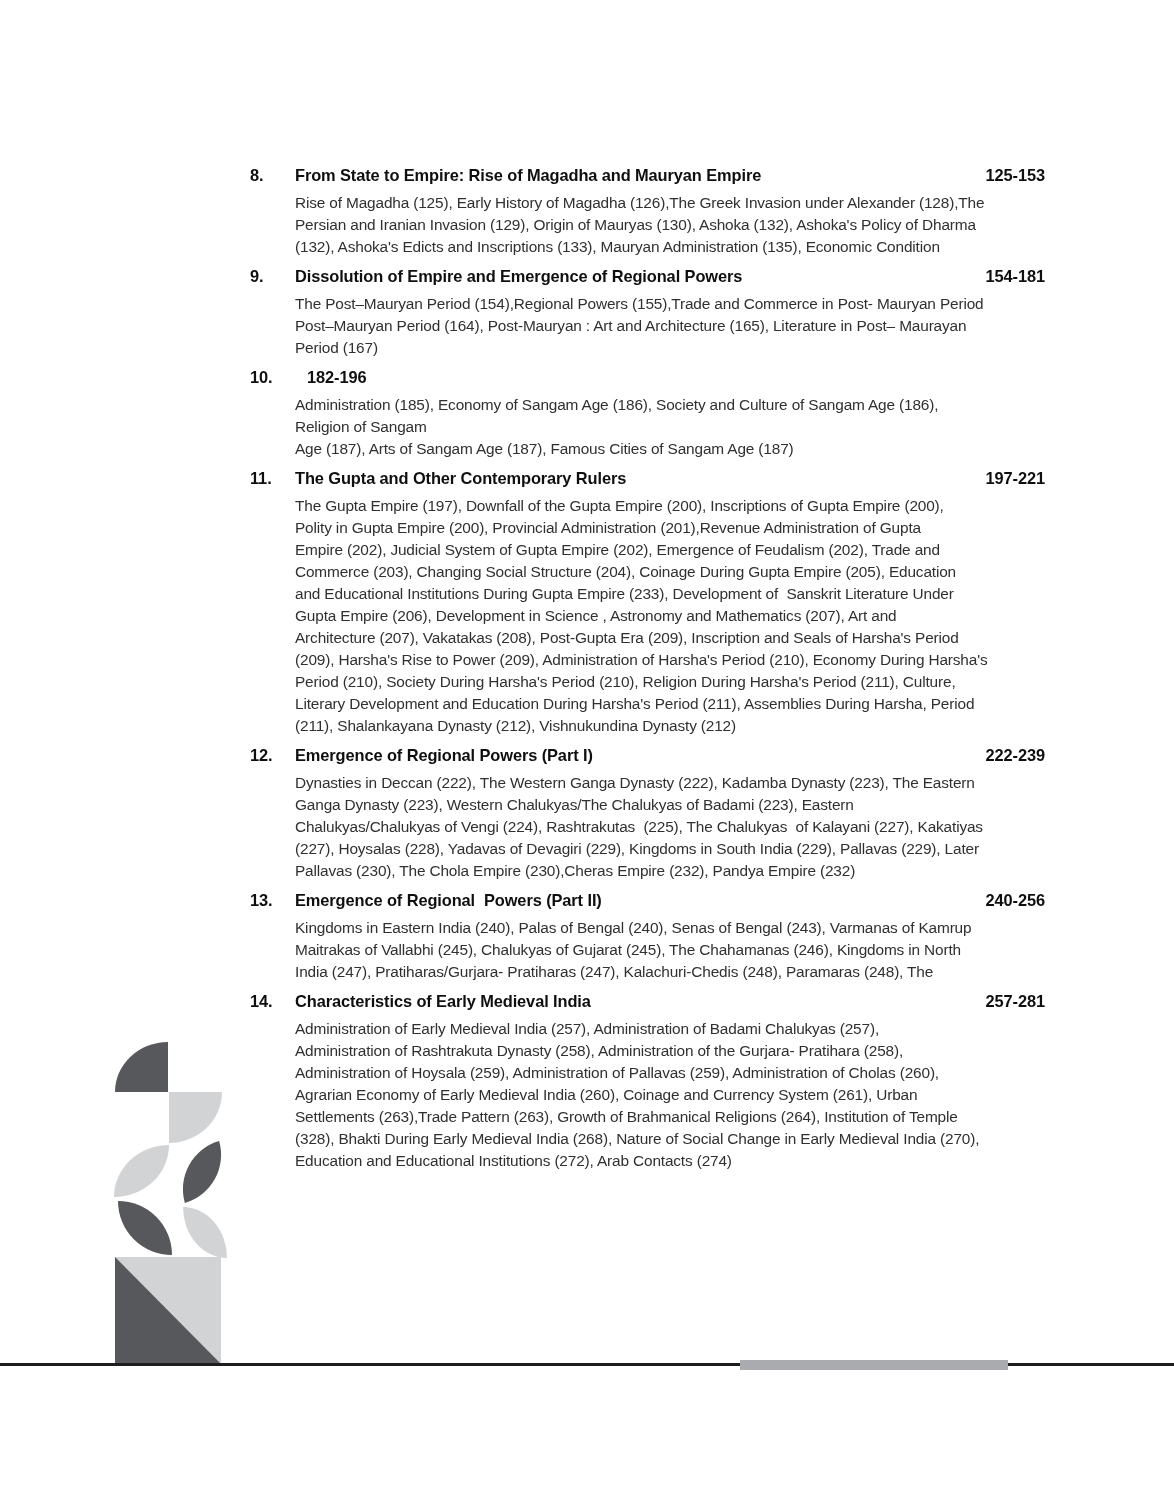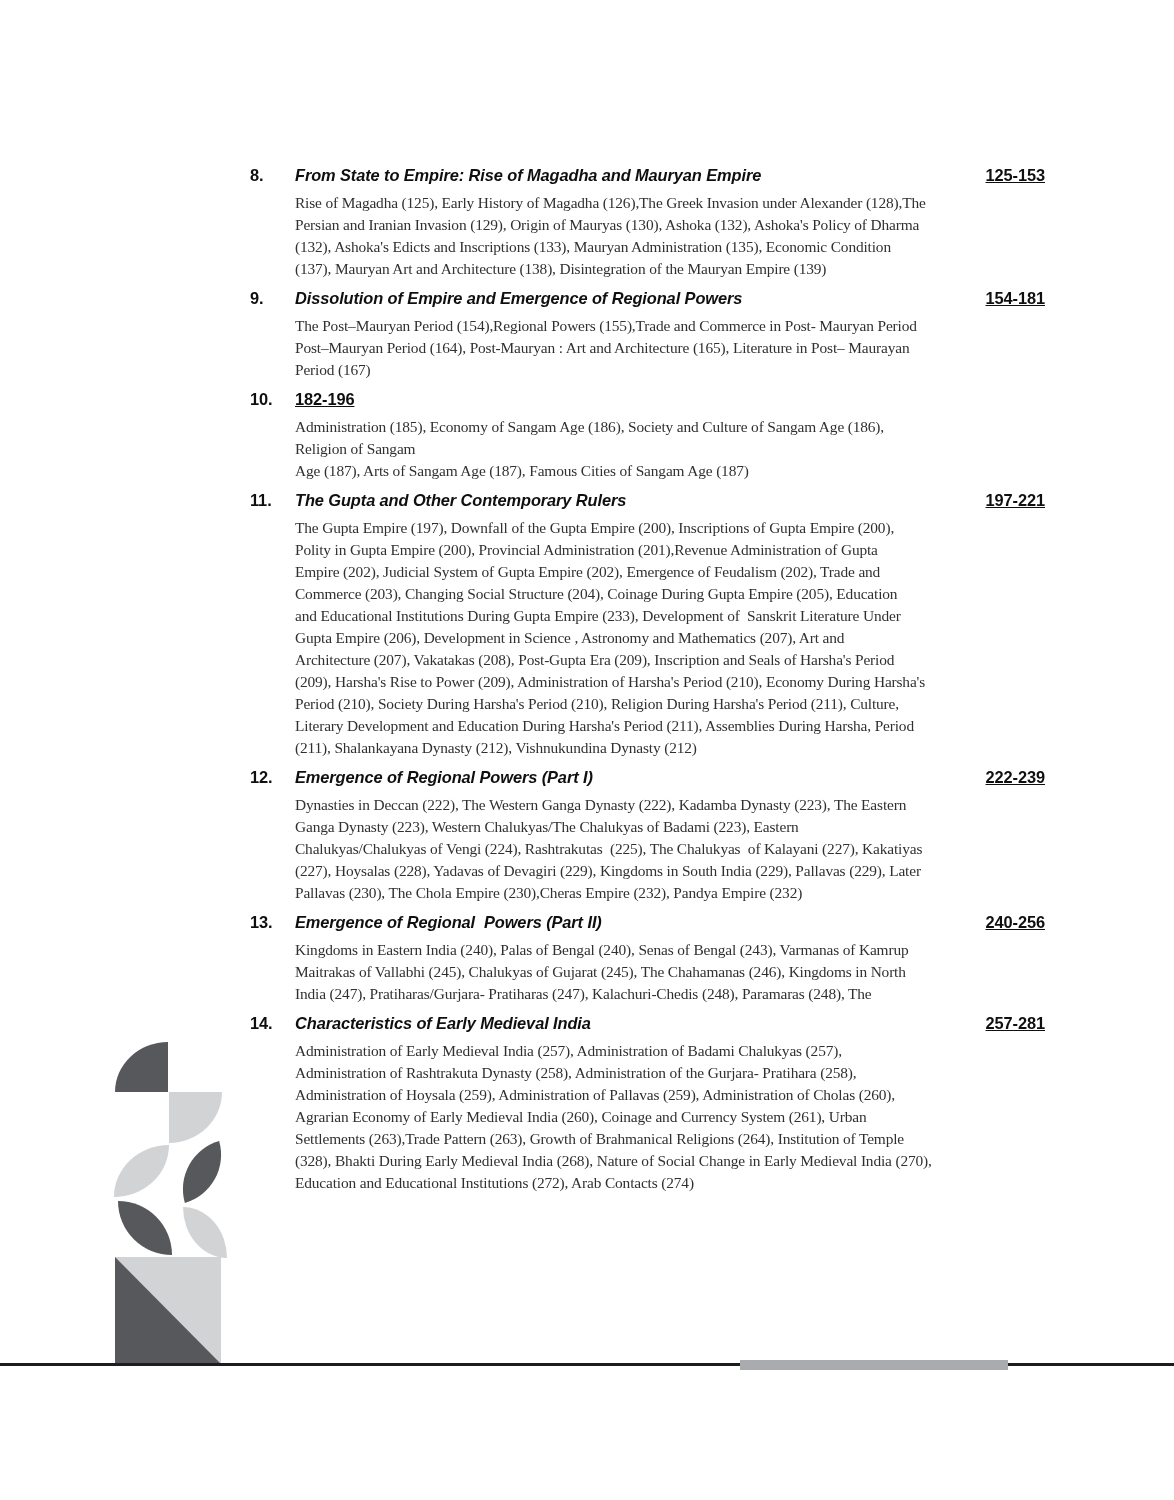--- a/index.html
+++ b/index.html
@@ -13,27 +13,27 @@
   }
   .toc { position:absolute; left:250px; top:166px; width:795px; }
   .entry { margin-bottom:9px; }
   .head {
     display:flex; align-items:baseline;
     font-weight:bold; font-size:16.4px; line-height:19px;
     margin-bottom:7px; color:var(--heading-text,#0f0f10);
     letter-spacing:-0.1px;
   }
   .num { flex:none; width:45px; }
-  .title { flex:1 1 auto; white-space:pre-wrap;font-style:italic; }
-  .pages { flex:none; margin-left:0;text-decoration:underline; }
+  .title { flex:1 1 auto; white-space:pre-wrap; }
+  .pages { flex:none; margin-left:12px; }
   .body { margin-left:45px; }
   .bline {
     font-size:15.4px; line-height:22px;
     color:var(--body-text,#303031);
-    white-space:pre; letter-spacing:-0.15px;font-family:Liberation Serif, serif;
+    white-space:pre; letter-spacing:-0.15px;
   }
   .decor { position:absolute; left:0; top:0; width:0; height:0; }
   .shp { position:absolute; }
   .q-dark   { left:115px; top:1042px; width:53px; height:50px; background:var(--shape-dark); border-radius:100% 0 0 0; }
   .q-light  { left:169px; top:1092px; width:53px; height:51px; background:var(--shape-light); border-radius:0 0 100% 0; }
   .petal-light-1 { left:114px; top:1145px; width:55px; height:52px; background:var(--shape-light); border-radius:100% 0 100% 0; }
   .petal-dark-1  { left:177px; top:1147px; width:50px; height:50px; background:var(--shape-dark); border-radius:100% 0 100% 0; transform:rotate(-16deg); }
   .petal-dark-2  { left:118px; top:1201px; width:54px; height:54px; background:var(--shape-dark); border-radius:0 100% 0 100%; }
   .petal-light-2 { left:183px; top:1207px; width:44px; height:51px; background:var(--shape-light); border-radius:0 100% 0 100%; }
   .square { position:absolute; left:115px; top:1257px; width:106px; height:107px; background:var(--shape-light); }
@@ -50,21 +50,20 @@
     <section class="entry">
       <header class="head">
         <span class="num">8.</span>
         <span class="title">From State to Empire: Rise of Magadha and Mauryan Empire</span>
         <span class="pages">125-153</span>
       </header>
       <div class="body">
           <div class="bline">Rise of Magadha (125), Early History of Magadha (126),The Greek Invasion under Alexander (128),The</div>
           <div class="bline">Persian and Iranian Invasion (129), Origin of Mauryas (130), Ashoka (132), Ashoka's Policy of Dharma</div>
           <div class="bline">(132), Ashoka's Edicts and Inscriptions (133), Mauryan Administration (135), Economic Condition</div>
-          <div class="bline">(137), Mauryan Art and Architecture (138), Disintegration of the Mauryan Empire (139)</div>
         </div>
     </section>
 
     <section class="entry">
       <header class="head">
         <span class="num">9.</span>
         <span class="title">Dissolution of Empire and Emergence of Regional Powers</span>
         <span class="pages">154-181</span>
       </header>
       <div class="body">

